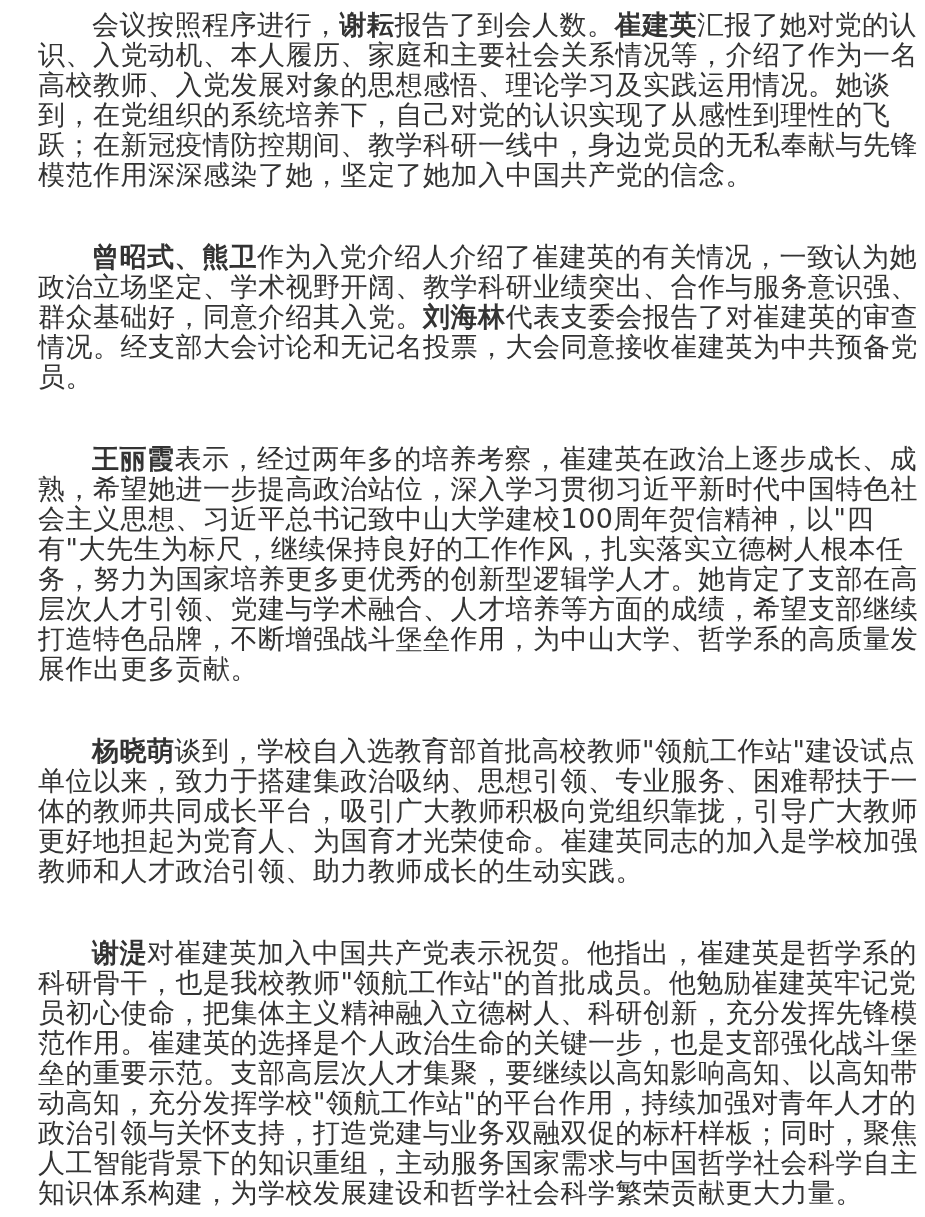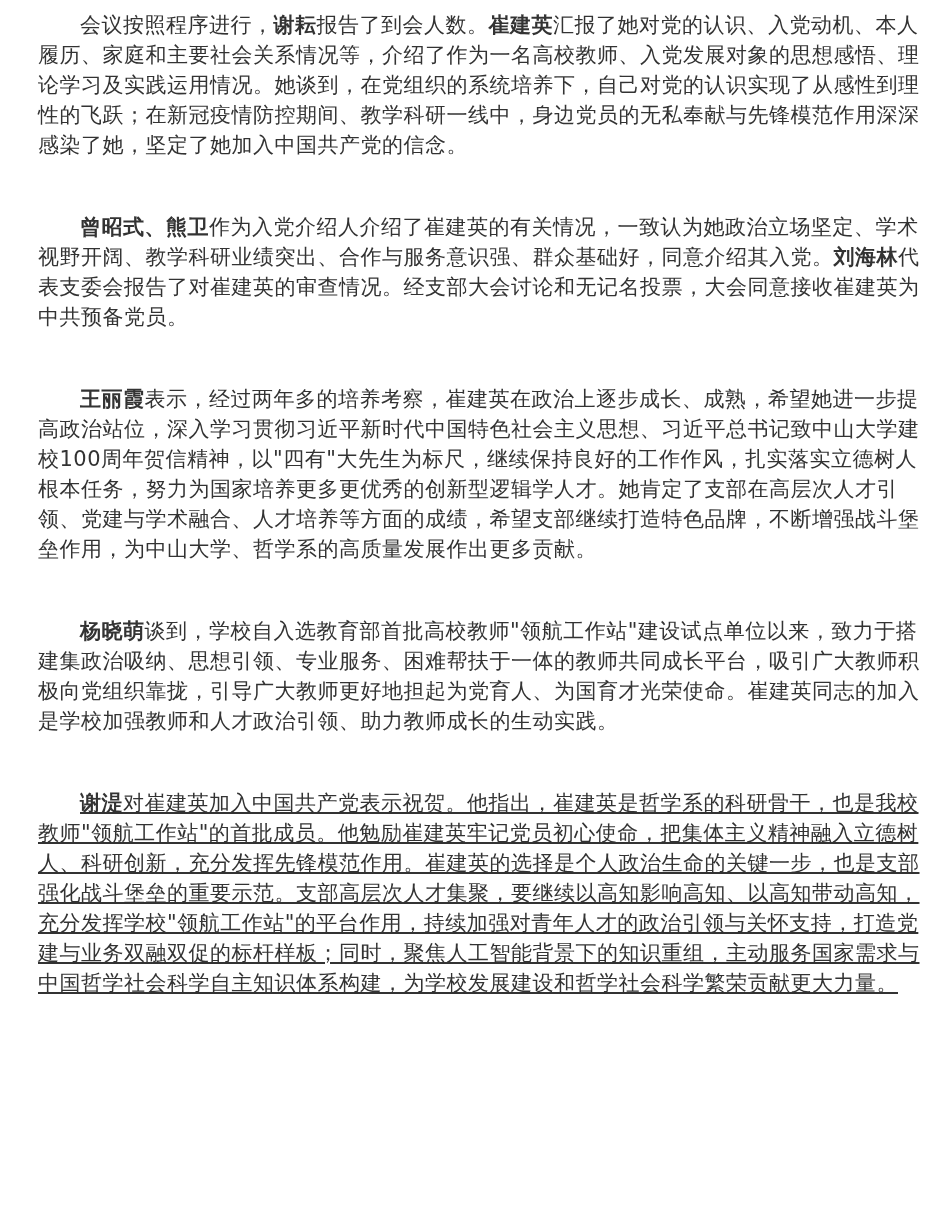--- a/index.html
+++ b/index.html
@@ -13,30 +13,29 @@
     box-sizing: border-box;
     font-family: "DejaVu Sans", "Liberation Sans", sans-serif;
   }
   .article {
     box-sizing: border-box;
     width: 925px;
     padding: 10px 5px 44px 38px;
   }
   .article p {
     margin: 0 0 52px 0;
-    font-size: 21px;
+    font-size: 27px;
     line-height: 30px;
     color: #333333;
     text-indent: 2em;
     text-align: left;
     letter-spacing: 0.5px;
   }
   .article p:last-child {
     margin-bottom: 0;
-    text-decoration: underline;
   }
   .article strong {
     font-weight: 700;
     color: #333333;
   }
 </style>
 </head>
 <body>
 
 <div class="article">

